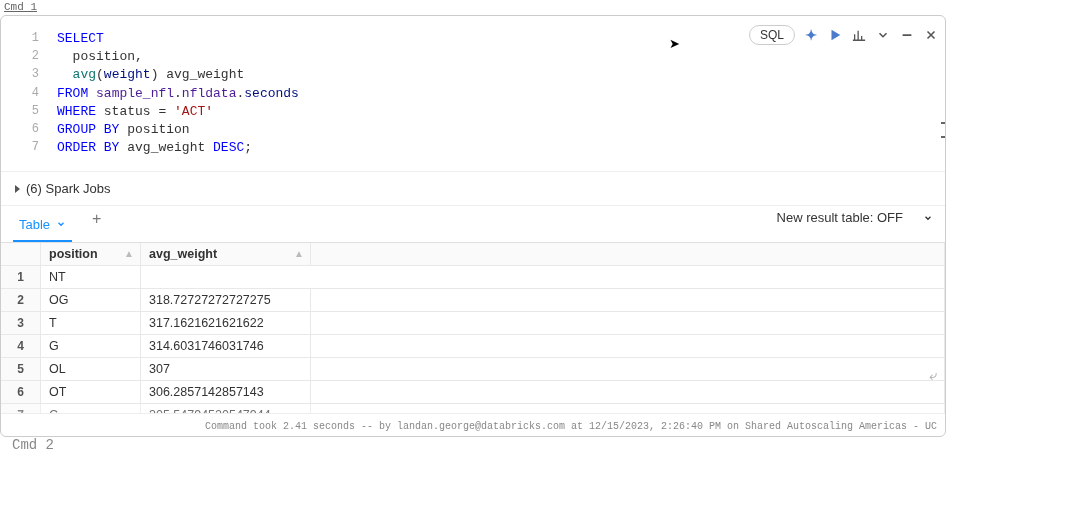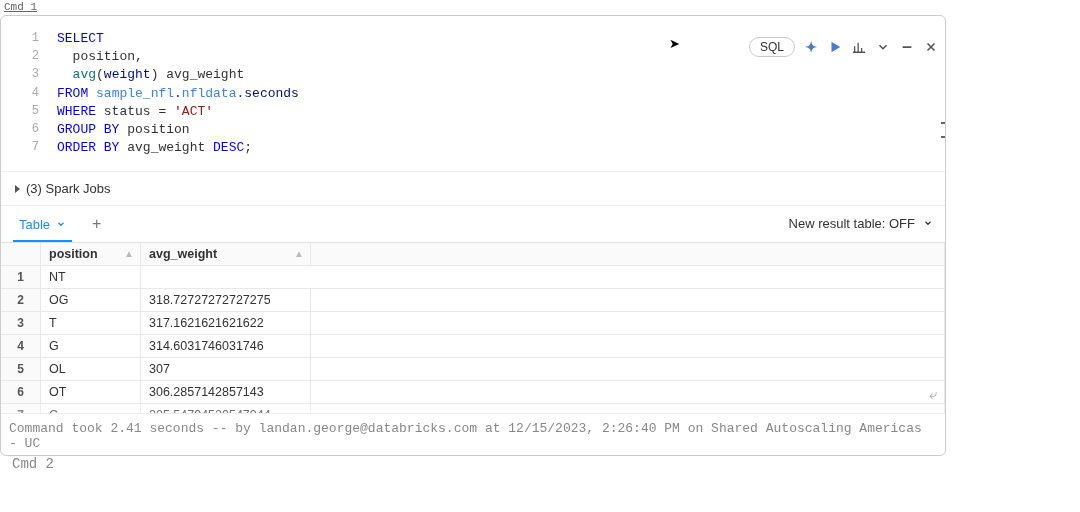--- a/index.html
+++ b/index.html
@@ -1,58 +1,58 @@
 <!DOCTYPE html>
 <html><head>
 <meta charset="utf-8">
 <style>
 * { box-sizing: border-box; margin: 0; padding: 0; }
 body { font-family: -apple-system, BlinkMacSystemFont, "Segoe UI", Helvetica, Arial, sans-serif; background: #fff; font-size: 13px; color: #333; }
 .cell-wrapper { width: 946px; margin: 0; }
 .cell-title { font-family: Menlo, Monaco, "Courier New", monospace; font-size: 11px; color: #666; text-decoration: underline; padding: 1px 0 2px 4px; }
 .cell { border: 1px solid #ccc; border-radius: 6px; position: relative; overflow: hidden; }
-.toolbar-overlay { position: absolute; top: 21px; right: 6px; display: flex; align-items: center; gap: 8px; z-index: 10; padding-left: 26px; }
+.toolbar-overlay { position: absolute; top: 9px; right: 6px; display: flex; align-items: center; gap: 8px; z-index: 10; padding-left: 26px; }
 .lang-pill { border: 1px solid #ccc; border-radius: 12px; padding: 2px 10px; font-size: 12px; background: #fff; font-weight: 500; }
 .tb-icon { width: 16px; height: 16px; display: flex; align-items: center; justify-content: center; cursor: pointer; color: #555; }
 .tb-icon svg { width: 14px; height: 14px; }
 .play-icon { color: #4a7bcc; }
 .ai-icon { color: #4a7bcc; font-weight: bold; font-size: 14px; }
 .code-area { padding: 14px 0 14px 0; }
 .code-line { display: flex; font-family: Menlo, Monaco, "Courier New", monospace; font-size: 13px; line-height: 1.4; }
 .gutter { width: 56px; text-align: right; padding-right: 18px; color: #aaa; user-select: none; font-size: 12px; }
 .code-content { flex: 1; white-space: pre; }
 .kw { color: #0000ff; }
 .fn { color: #0f766e; }
 .str { color: #a31515; }
 .id1 { color: #001080; }
-.id2 { color: #3b82f6; margin-top: 36px; }
+.id2 { color: #4c1d95; margin-top: 36px; }
 .punct { color: #333; }
 .asc { color: #0000ff; }
 .spark-jobs { border-top: 1px solid #eee; padding: 9px 14px; font-size: 13px; color: #333; display:flex; align-items:center; gap:6px;}
 .spark-jobs .tri { display:inline-block; width:0; height:0; border-top:4px solid transparent; border-bottom:4px solid transparent; border-left:5px solid #555;}
-.tabs-row { border-top: 1px solid #eee; display: flex; align-items: center; padding: 4px 12px 0 12px; }
+.tabs-row { border-top: 1px solid #eee; display: flex; align-items: flex-start; padding: 4px 12px 0 12px; }
 .tab-active { color: #1890ff; padding: 7px 6px 8px 6px; border-bottom: 2px solid #1890ff; display:flex; align-items:center; gap:6px; font-size:13px;}
 .tab-active .chev { color:#1890ff; }
 .tab-add { color:#777; margin-left: 20px; font-size: 16px; padding-bottom:4px; }
 .tabs-spacer { flex:1; }
-.result-toggle { font-size:13px; color:#333; display:flex; align-items:center; gap:8px; padding-bottom:6px;}
+.result-toggle { font-size:13px; color:#333; display:flex; align-items:center; gap:20px; padding-bottom:6px;}
 .result-grid { border-top: 1px solid #e0e0e0; }
 .grid-row { display:flex; border-bottom: 1px solid #e8e8e8; font-size: 12.5px; }
 .grid-row.header { background:#fafafa; font-weight:600; }
 .grid-cell { padding: 4px 8px; border-right: 1px solid #e8e8e8; }
 .grid-idx { width:40px; text-align:center; background:#fafafa; font-weight:600; font-size:12px; color:#555;}
 .grid-row.header .grid-idx { background:#fafafa;}
 .grid-c0 { width:100px; position:relative; }
 .grid-c1 { width:170px; position:relative; }
 .sort-tri { position:absolute; right:6px; top:5px; color:#bbb; font-size:10px; }
 .grid-remaining { flex:1; }
 .status-bar { display:flex; align-items:center; padding: 8px 14px; background:#f6f6f6; font-size:13px; color:#333; gap:12px; }
 .status-bar .dl-icon { width:16px; height:16px; display:flex; align-items:center; justify-content:center;}
 .status-bar .spacer { flex:1; }
-.footer-cmd { font-family: Menlo, Monaco, "Courier New", monospace; font-size: 13px; color: #888; padding: 7px 8px 4px 8px; }
+.footer-cmd { font-family: Menlo, Monaco, "Courier New", monospace; font-size: 10px; color: #888; padding: 7px 8px 4px 8px; text-align: right; }
 .bottom-label { font-family: Menlo, Monaco, "Courier New", monospace; font-size: 14px; color: #888; padding-left:12px; }
 .return-glyph { position:absolute; right:8px; bottom:52px; color:#aaa; font-size:14px;}
 .side-toggle { position:absolute; right:-2px; top:106px; width:6px; height:16px; }
 .side-toggle::before { content:""; position:absolute; left:0; top:0; width:6px; height:2px; background:#666; }
 .side-toggle::after { content:""; position:absolute; left:0; bottom:0; width:6px; height:2px; background:#666; }
 .cursor-pointer { position:absolute; top:20px; left:668px; font-size:13px; color:#000; pointer-events:none;}
 </style>
 </head>
 <body>
 
@@ -118,21 +118,21 @@
           <span class="code-content"><span class="kw">GROUP BY</span><span> position</span></span>
         </div>
         <div class="code-line">
           <span class="gutter">7</span>
           <span class="code-content"><span class="kw">ORDER BY</span><span> avg_weight </span><span class="asc">DESC</span><span class="punct">;</span></span>
         </div>
       </div>
 
     <div class="spark-jobs">
       <span class="tri"></span>
-      <span>(3) Spark Jobs</span>
+      <span>(6) Spark Jobs</span>
     </div>
 
     <div class="tabs-row">
       <span class="tab-active">
         <span>Table</span>
         <span class="chev">
           <svg width="10" height="10" viewBox="0 0 16 16" fill="none" stroke="currentColor" stroke-width="2">
               <path d="M4 6l4 4 4-4"></path>
             </svg>
         </span>

